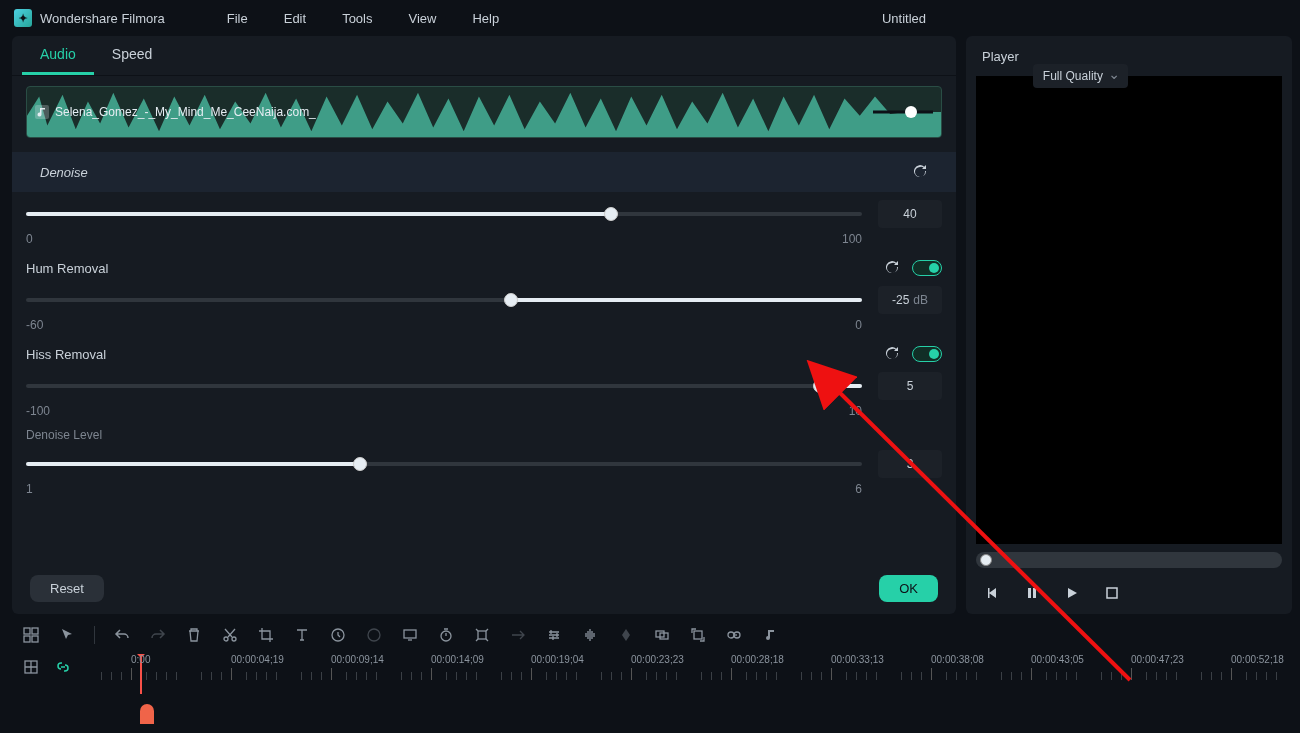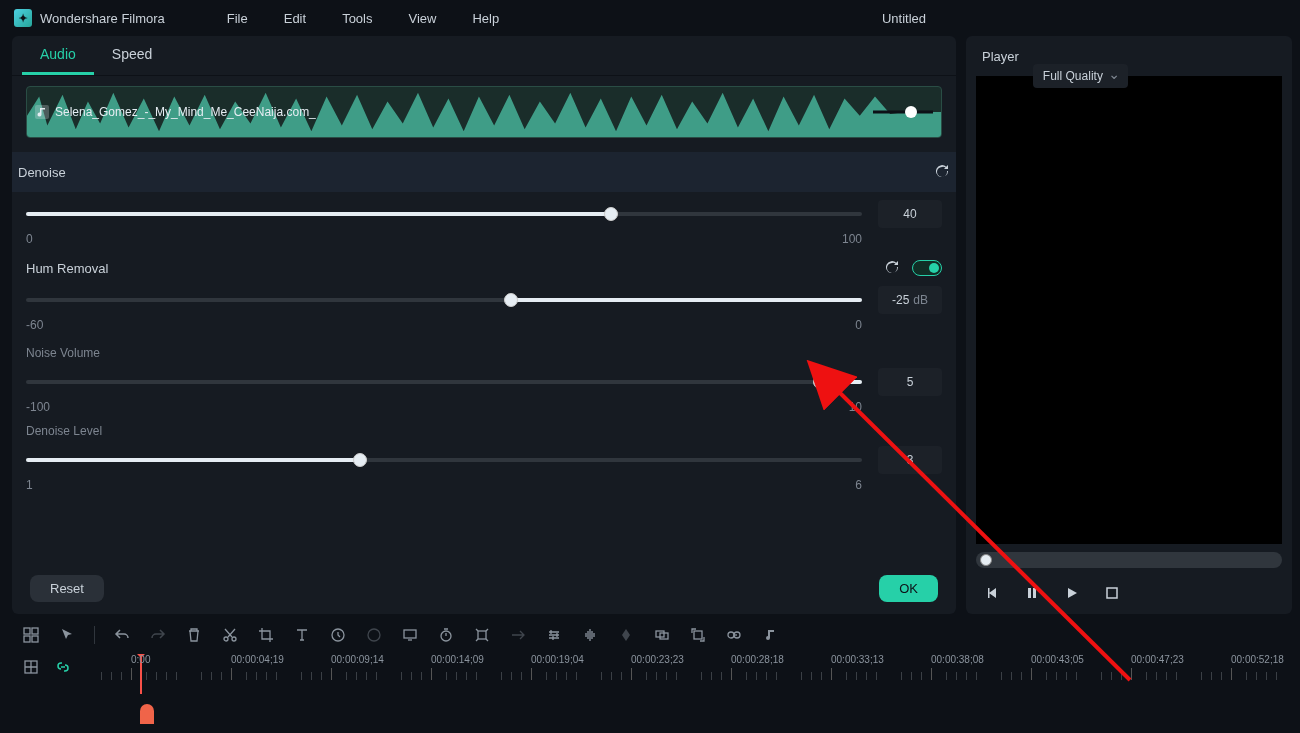--- a/index.html
+++ b/index.html
@@ -55,22 +55,22 @@
   position: absolute; right: 24px; top: 50%; transform: translateY(-50%);
   width: 12px; height: 12px; border-radius: 50%; background: #fff; z-index: 3;
 }
 .fade-bar {
   position: absolute; right: 8px; top: 50%; transform: translateY(-50%);
   width: 60px; height: 3px; background: #0d1117; z-index: 2;
 }
 
 .section { margin-bottom: 14px; }
 .denoise-header {
-  background: #1c2430; margin: 0 -14px; padding: 12px 6px;
-  display: flex; align-items: center; justify-content: space-between;
+  background: #1c2430; margin: 0 -14px; padding: 12px 28px;
+  display: flex; align-items: center; justify-content: space-between; font-style: italic;
 }
 .section-title {
   display: flex; align-items: center; justify-content: space-between;
   margin-bottom: 10px; font-size: 13px;
 }
 .section-controls { display: flex; align-items: center; gap: 12px; }
 .sub-label { color: #7d8590; font-size: 12px; margin-bottom: 6px; }
 
 .slider-row { display: flex; align-items: center; gap: 16px; margin-top: 8px; }
 .slider-track {
@@ -270,22 +270,30 @@
           </div>
           <div class="slider-value db">-25</div>
         </div>
         <div class="slider-minmax">
           <span>-60</span>
           <span>0</span>
         </div>
       </div>
 
       <div class="section">
-
-        <div class="sub-label">Noise Volume</div>
+        <div class="section-title">
+          <span>Hiss Removal</span>
+          <div class="section-controls">
+            <svg class="reset-icon" viewBox="0 0 16 16">
+                <path d="M8 3a5 5 0 104.9 4H14a6 6 0 11-1.8-4.2L14 1v4h-4l1.5-1.5A5 5 0 008 3z" fill="#c9d1d9"></path>
+              </svg>
+            <div class="toggle"></div>
+          </div>
+        </div>
+
         <div class="slider-row">
           <div class="slider-track">
             <div class="slider-fill" style="left:95%; right:0; width:5%"></div>
             <div class="slider-thumb" style="left:95%"></div>
           </div>
           <div class="slider-value">5</div>
         </div>
         <div class="slider-minmax">
           <span>-100</span>
           <span>10</span>

